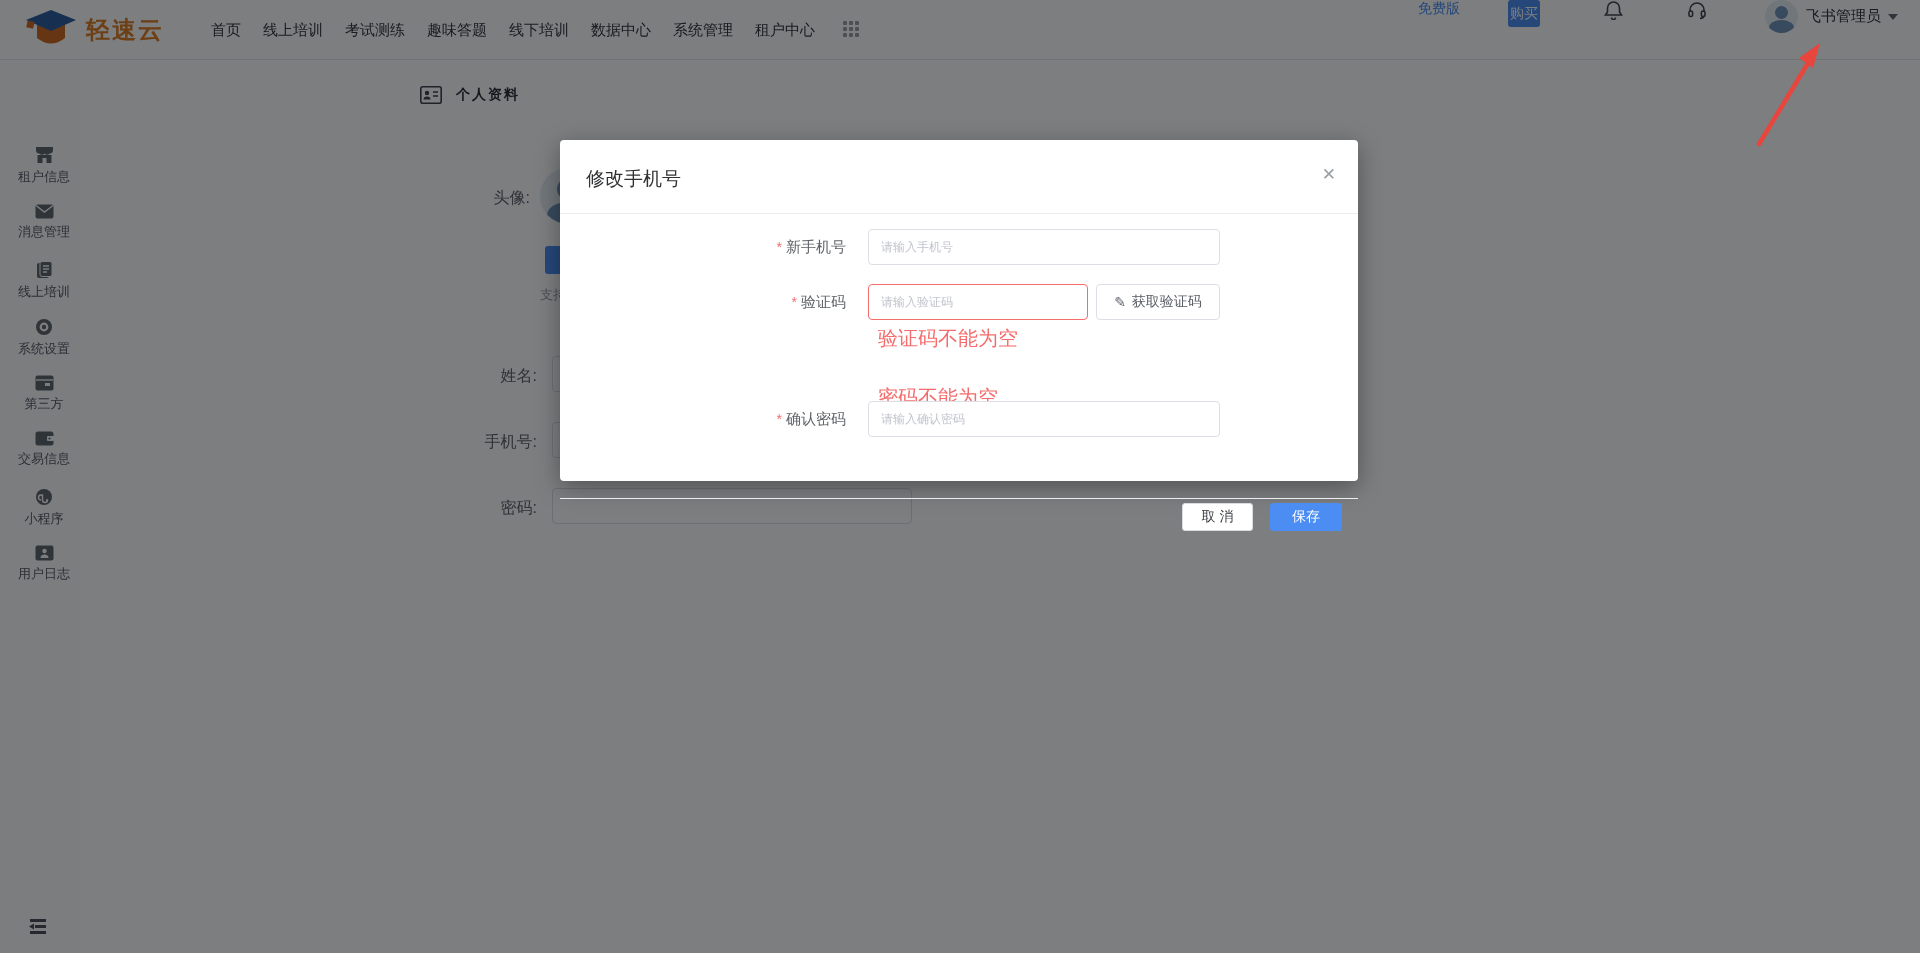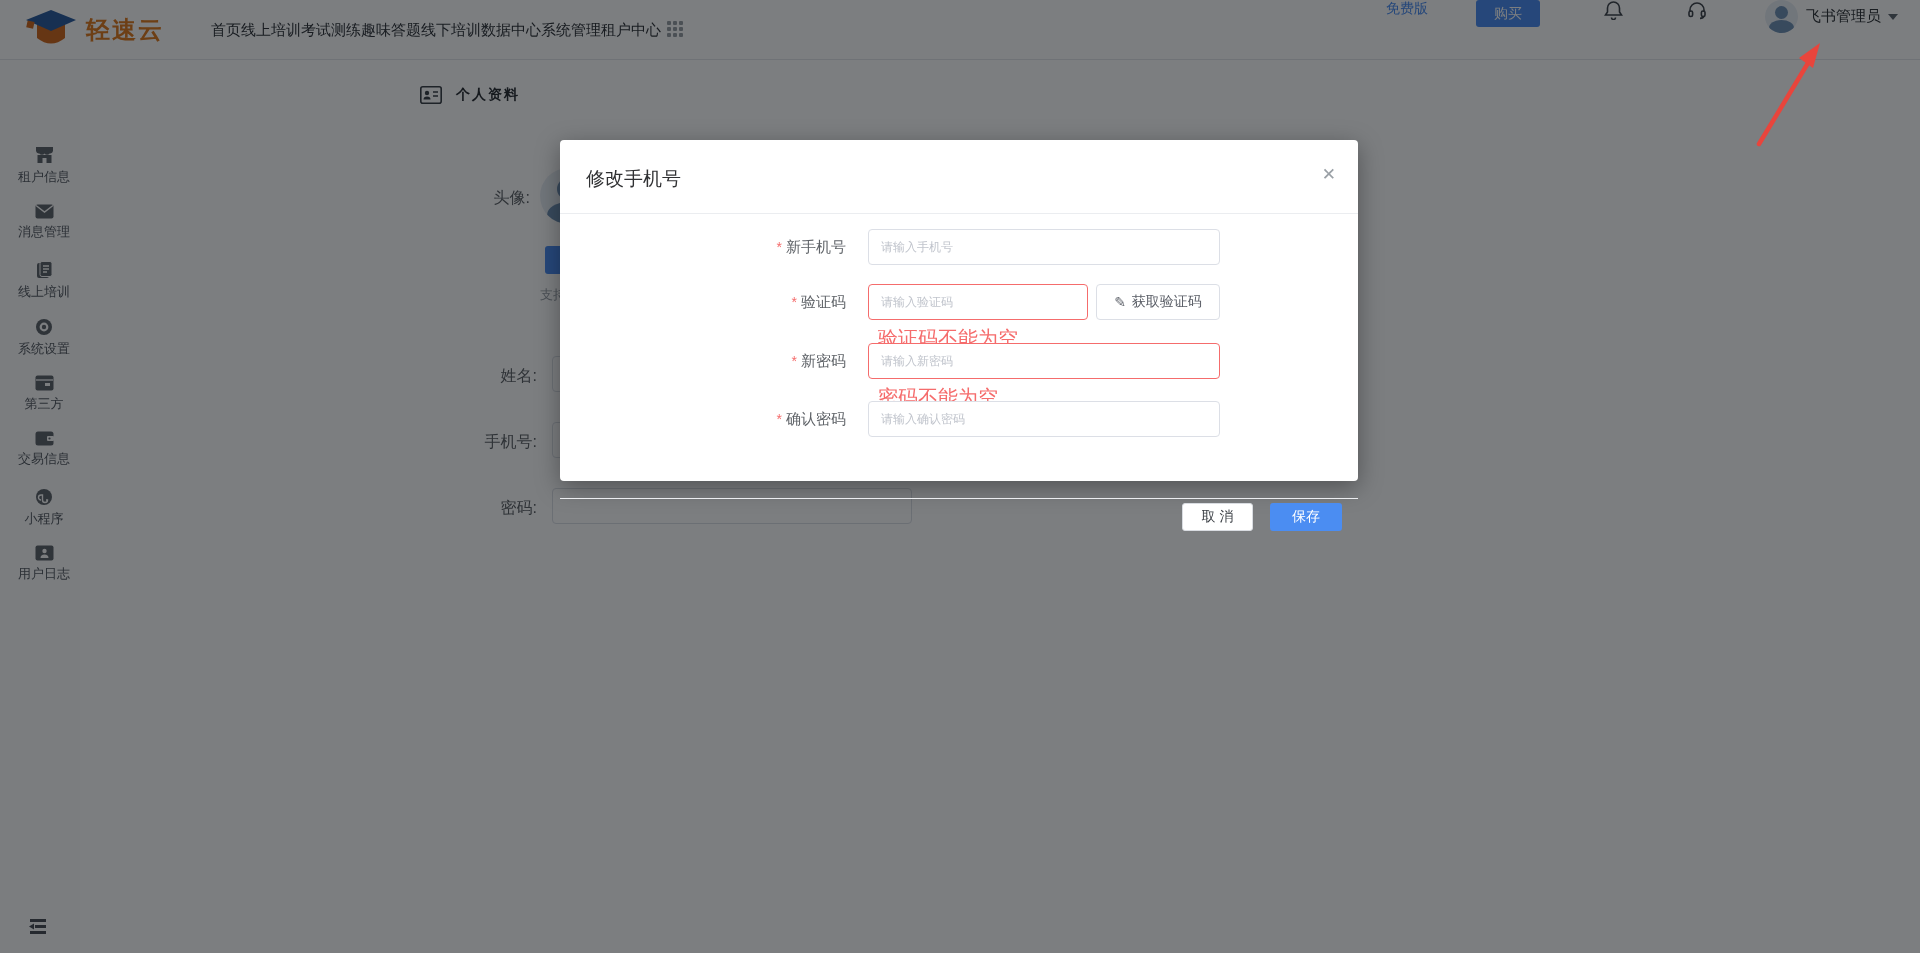--- a/index.html
+++ b/index.html
@@ -7,29 +7,29 @@
     font-family:"Liberation Sans","DejaVu Sans",sans-serif; }
 
   
   .base { position:absolute; inset:0; background:#fff; }
 
   
   .navbar { position:absolute; top:0; left:0; width:1920px; height:60px;
     background:#fff; border-bottom:1px solid #e3e6ea; display:flex; align-items:center; }
   .logo { position:absolute; left:24px; top:8px; display:flex; align-items:center; }
   .logo-text { color:#e07b20; font-size:24px; font-weight:bold; letter-spacing:2px; margin-left:8px; }
-  .nav-menu { position:absolute; left:211px; top:0; height:60px; display:flex; align-items:center; }
+  .nav-menu { position:absolute; left:211px; top:0; height:60px; display:flex; align-items:center; gap:22px; }
   .nav-item { font-size:15px; color:#30343a; cursor:pointer; white-space:nowrap; }
   .grid-icon { width:18px; height:18px; display:grid; grid-template-columns:repeat(3,4px);
     grid-template-rows:repeat(3,4px); gap:2px; margin-left:6px; }
   .grid-icon span { background:#9aa0a6; border-radius:1px; }
   .nav-right { position:absolute; right:22px; top:0; height:60px; display:flex; align-items:flex-start;gap:32px; }
   .plan-link { color:#4b8df2; font-size:14px; margin-right:16px; cursor:pointer; }
   .buy-btn { background:#4b8df2; color:#fff; font-size:14px; border:none; border-radius:3px;
-    width:64px; height:27px; cursor:pointer; }
+    width:32px; height:27px; cursor:pointer; }
   .icon-btn { margin-left:32px; color:#3f444b; display:flex; align-items:center; cursor:pointer; }
   .user-chip { display:flex; align-items:center; margin-left:26px; cursor:pointer; }
   .avatar-sm { width:33px; height:33px; border-radius:50%; background:#e9eef5; position:relative; overflow:hidden; }
   .avatar-sm::before { content:""; position:absolute; left:10px; top:6px; width:13px; height:13px;
     border-radius:50%; background:#7292b6; }
   .avatar-sm::after { content:""; position:absolute; left:4px; top:20px; width:25px; height:16px;
     border-radius:50% 50% 0 0; background:#7292b6; }
   .user-name { font-size:15px; color:#2f3338; margin-left:8px; }
   .caret { width:0; height:0; border-left:5px solid transparent; border-right:5px solid transparent;
     border-top:6px solid #5f6670; margin-left:7px; }
@@ -262,24 +262,20 @@
   <div class="m-row" style="top:144px">
     <span class="m-label"><span class="req">*</span><span>验证码</span></span>
     <input class="m-input w-code err" type="text" placeholder="请输入验证码" style="">
     <button class="code-btn">
         <span>✎</span>
         <span>获取验证码</span>
       </button>
   </div>
   <div class="err-msg" style="top:185px">验证码不能为空</div>
 
-  <div class="m-row" style="top:203px">
-    <span class="m-label"><span class="req">*</span><span>新密码</span></span>
-    <input class="m-input w-full err" type="text" placeholder="请输入新密码" style="">
-  </div>
   <div class="err-msg" style="top:244px">密码不能为空</div>
 
   <div class="m-row" style="top:261px">
     <span class="m-label"><span class="req">*</span><span>确认密码</span></span>
     <input class="m-input w-full" type="text" placeholder="请输入确认密码" style="">
   </div>
 
   <div class="modal-footer-line"></div>
   <button class="cancel-btn">取 消</button>
   <button class="save-btn">保存</button>

